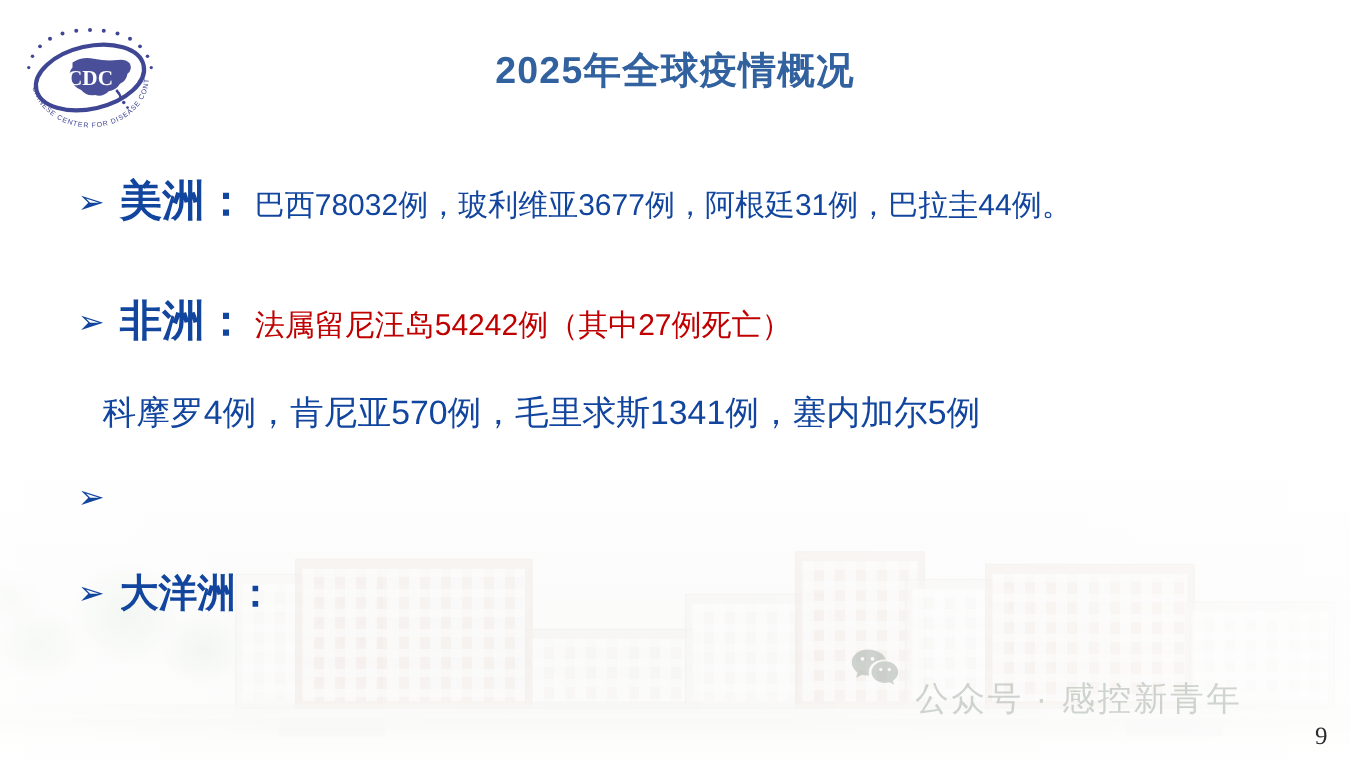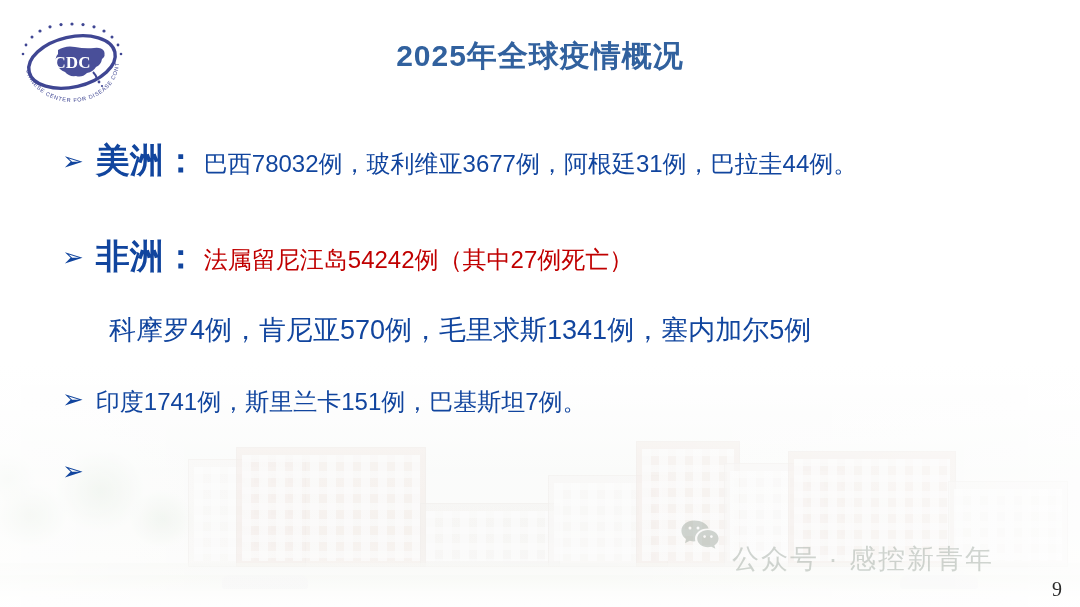--- a/index.html
+++ b/index.html
@@ -144,21 +144,21 @@
   }
   .line {
     position: relative;
     display: flex;
     align-items: baseline;
     padding-left: 62px;
     white-space: nowrap;
   }
   .line.l1 { margin-top: 10px; }
   .line.l2 { margin-top: 50px; }
-  .line.cont { margin-top: 32px; padding-left: 109px; }
+  .line.cont { margin-top: 32px; padding-left: 82px; }
   .line.l3 { margin-top: 38px; }
   .line.l4 { margin-top: 42px; }
 
   .bullet {
     font-size: 26px;
     line-height: 1;
     color: #11459E;
     margin-right: 12px;
     transform: translateY(-2px);
   }
@@ -301,25 +301,25 @@
       <span class="region">非洲：</span>
       <span class="detail red">法属留尼汪岛54242例（其中27例死亡）</span>
     </div>
 
     <div class="line cont">
       <span class="detail cont-text">科摩罗4例，肯尼亚570例，毛里求斯1341例，塞内加尔5例</span>
     </div>
 
     <div class="line l3">
       <span class="bullet">➢</span>
-      <span class="detail">印度1741例，斯里兰卡151例，巴基斯坦7例。</span>
     </div>
 
     <div class="line l4">
       <span class="bullet">➢</span>
+      <span class="region big">大洋洲：</span>
     </div>
 
   </div>
 
   <div class="watermark">
     <span class="wechat-icon">
       <svg width="40" height="34" viewBox="0 0 40 34" aria-hidden="true">
         <path d="M14 2.6c-7 0-12.6 4.6-12.6 10.3 0 3.2 1.8 6.1 4.7 8L5 25.2l4.7-2.4c1.4.4 2.9.6 4.3.6.5 0 .9 0 1.4-.1-.3-.9-.4-1.8-.4-2.7 0-5.6 5.5-10.1 12.3-10.1.5 0 .9 0 1.3.1C27.4 6.1 21.4 2.6 14 2.6z" fill="#9aa59c"></path>
         <circle cx="10" cy="10" r="1.5" fill="#ffffff"></circle>
         <circle cx="18" cy="10" r="1.5" fill="#ffffff"></circle>

